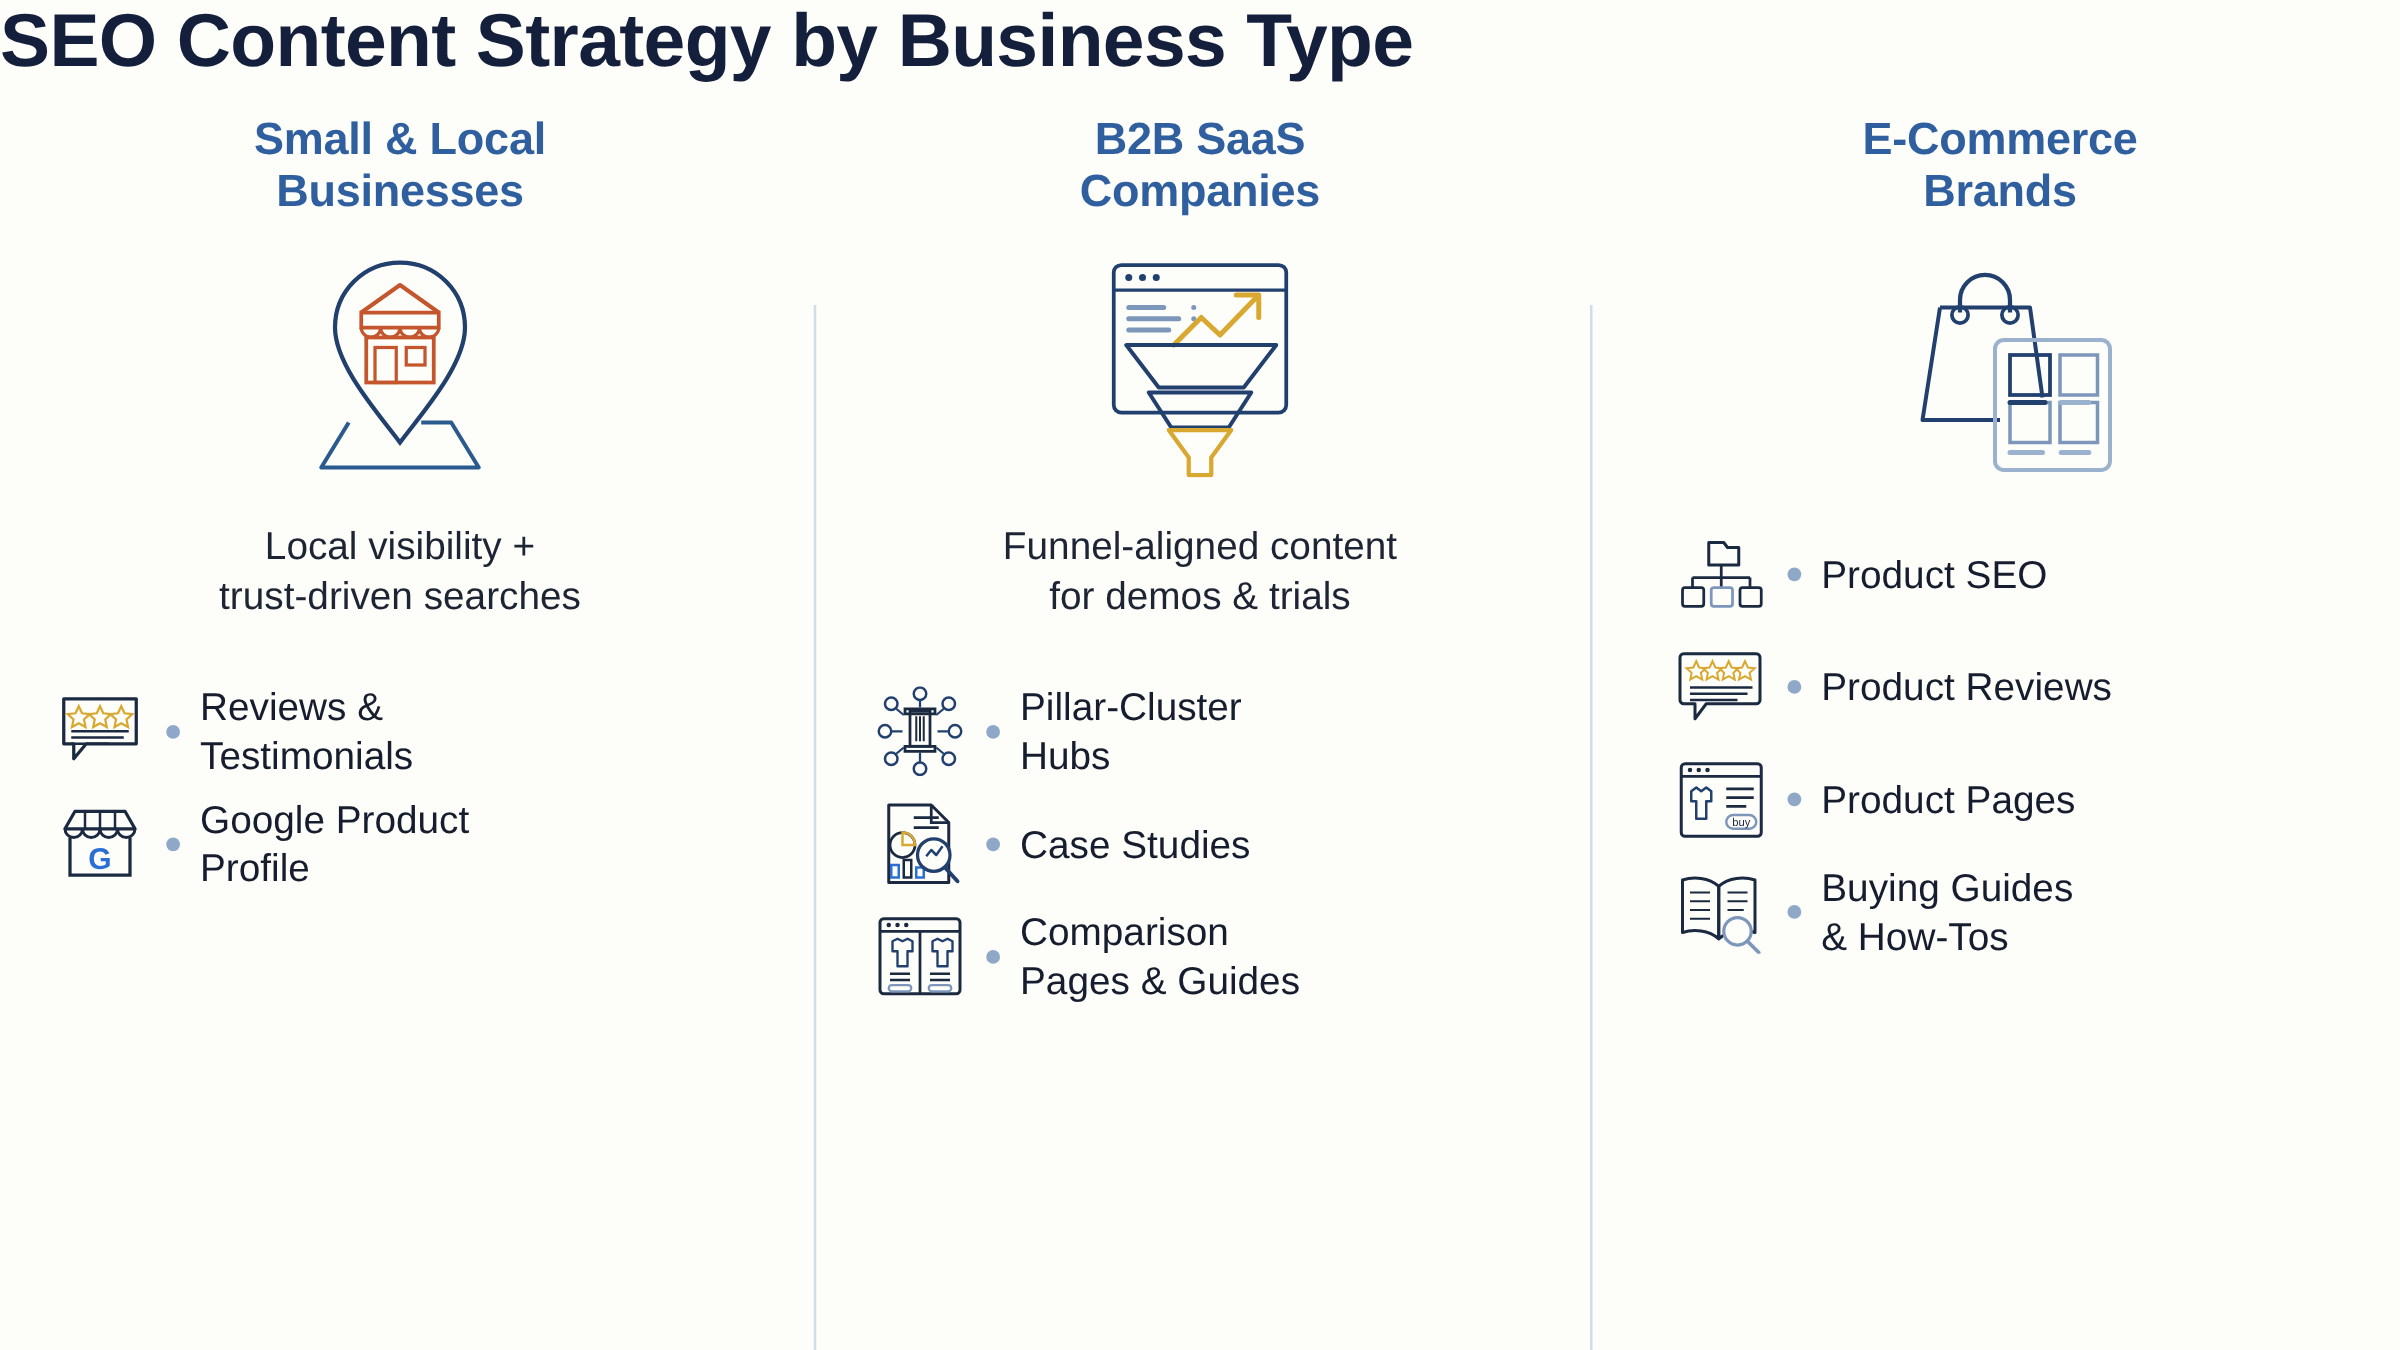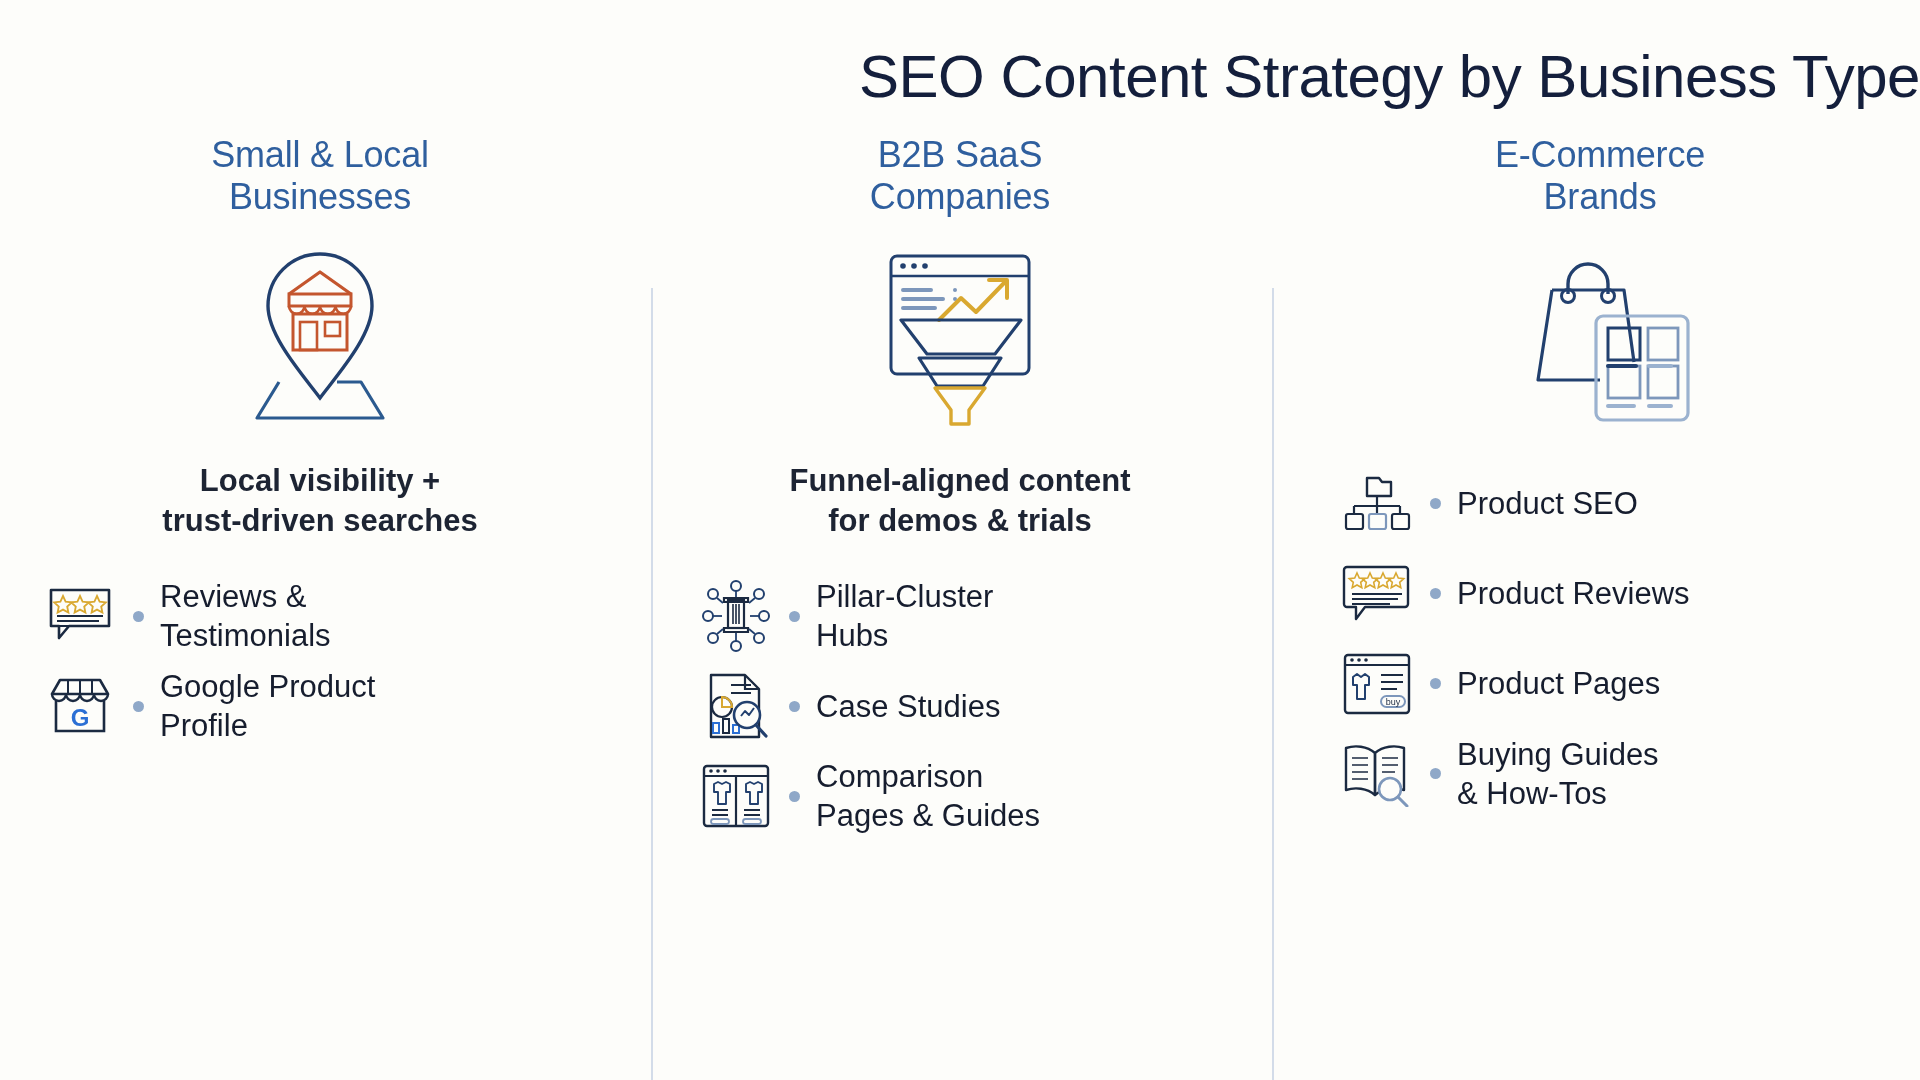--- a/index.html
+++ b/index.html
@@ -10,27 +10,26 @@
     width: 1920px;
     height: 1080px;
     background: #fdfdfa;
     font-family: "Liberation Sans", sans-serif;
     overflow: hidden;
     position: relative;
   }
 
   
   .page-title {
-    text-align: right;
+    text-align: left;
     color: #141f3c;
     font-size: 60px;
-    font-weight: normal;
+    font-weight: bold;
     letter-spacing: -0.5px;
     margin: 0;
-    padding-top: 44px;
     line-height: 1.1;
   }
 
   
   .columns {
     display: flex;
     width: 1920px;
     padding-top: 24px;
     box-sizing: border-box;
     position: relative;
@@ -51,21 +50,21 @@
     height: 850px;
     background: #d3dce9;
   }
   .divider.d1 { left: 651px; }
   .divider.d2 { left: 1272px; }
 
   
   .col-heading {
     color: #2f5f9e;
     font-size: 36px;
-    font-weight: normal;
+    font-weight: bold;
     line-height: 1.18;
     text-align: center;
     margin: 0;
     letter-spacing: -0.2px;
     white-space: pre-line;
   }
 
   
   .hero-icon {
     height: 190px;
@@ -74,23 +73,23 @@
     align-items: center;
     justify-content: center;
   }
 
   
   .col-subtitle {
     color: #1d2433;
     font-size: 31px;
     line-height: 1.28;
     text-align: center;
-    margin: 30px 0 3px 0;
+    margin: 30px 0 16px 0;
     white-space: pre-line;
-    font-weight: bold;
+    font-weight: normal;
   }
 
   
   .item-list {
     list-style: none;
     margin: 34px 0 0 0;
     padding: 0;
     width: 100%;
     display: flex;
     flex-direction: column;

